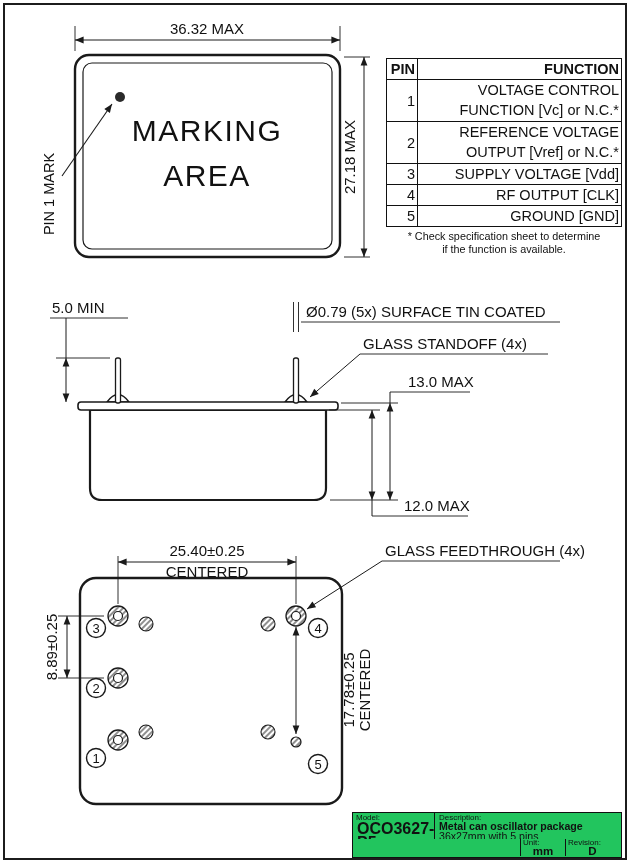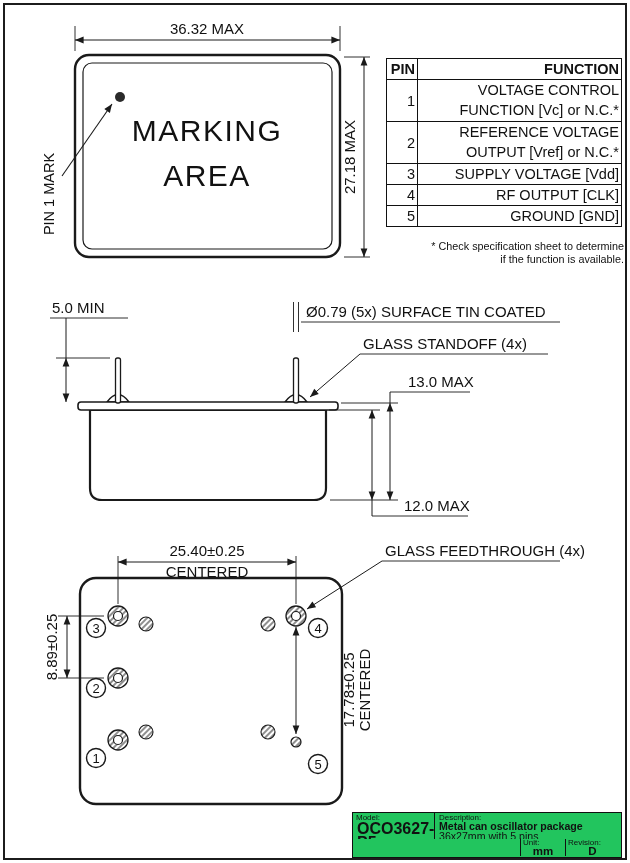--- a/index.html
+++ b/index.html
@@ -9,21 +9,21 @@
   svg.draw{position:absolute;left:0;top:0}
   .draw text{font-family:"Liberation Sans",sans-serif;fill:#111;stroke:none}
   
   .pin-table{position:absolute;left:386px;top:58px;width:236px;border-collapse:collapse;table-layout:fixed}
   .pin-table th,.pin-table td{border:1.6px solid #111;font-size:14.5px;text-align:right;padding:0 2px;vertical-align:middle}
   .pin-table th{font-weight:bold;height:21px}
   .pin-table col.c1{width:31px}
   .pin-table tr.single td{height:21px}
   .pin-table tr.double td{height:42px}
   .fn-line{line-height:19.5px;white-space:nowrap}
-  .footnote{position:absolute;left:384px;top:240px;width:240px;font-size:10.8px;line-height:1.2;text-align:right}
+  .footnote{position:absolute;left:384px;top:230px;width:240px;font-size:10.8px;line-height:1.2;text-align:center}
   
   .title-block{position:absolute;left:352px;top:812px;width:270px;height:46px;border:1.8px solid #111;background:#22c55e}
   .tb-cell{position:absolute;overflow:hidden}
   .tb-model{left:0;top:0;width:82px;height:26px;border-right:1.4px solid #111;padding:1px 3px}
   .tb-desc{left:82px;top:0;width:186px;height:26px;padding:1px 4px}
   .tb-scale{left:0;top:26px;width:167px;height:17px}
   .tb-unit{left:167px;top:26px;width:45px;height:17px;border-left:1.4px solid #111;padding:0 2px}
   .tb-rev{left:212px;top:26px;width:54px;height:17px;border-left:1.4px solid #111;padding:0 2px}
   .tb-label{font-size:8px;line-height:8px;display:block}
   .tb-model-value{font-size:16px;font-weight:bold;line-height:14px;display:block;padding-left:1px}

